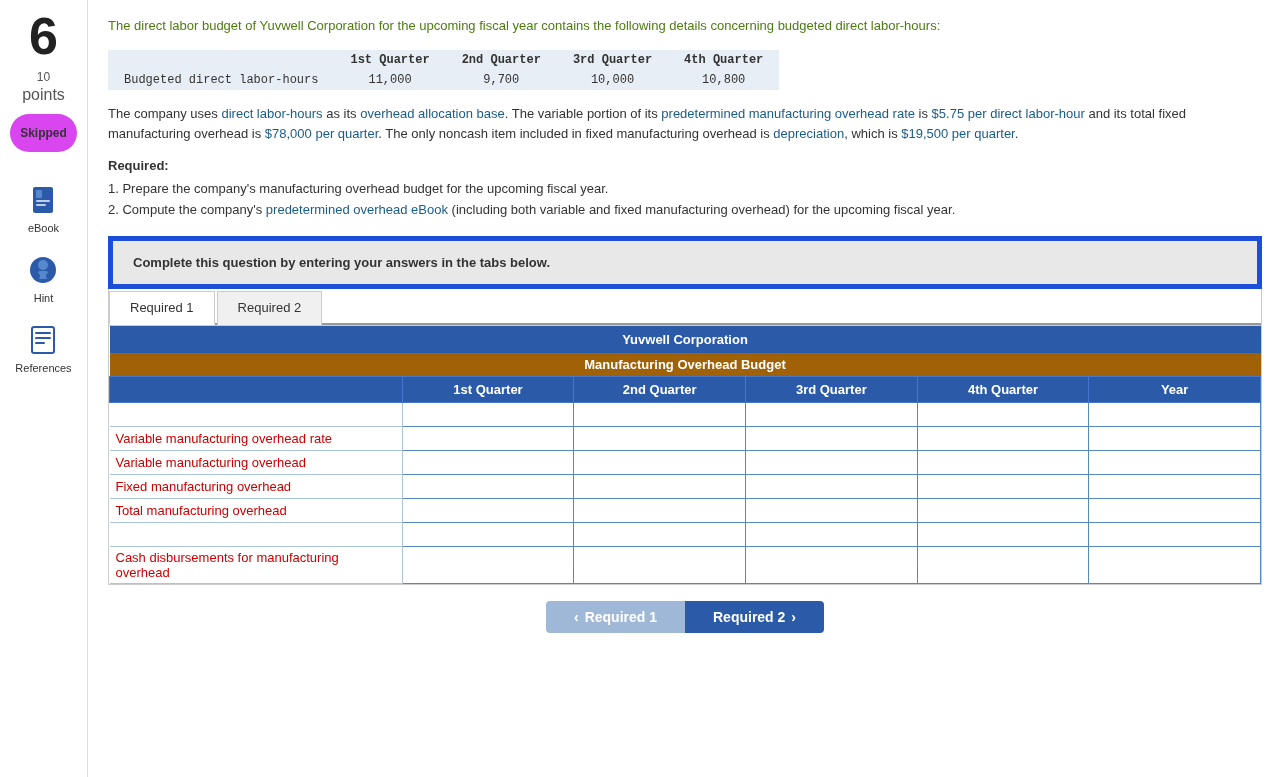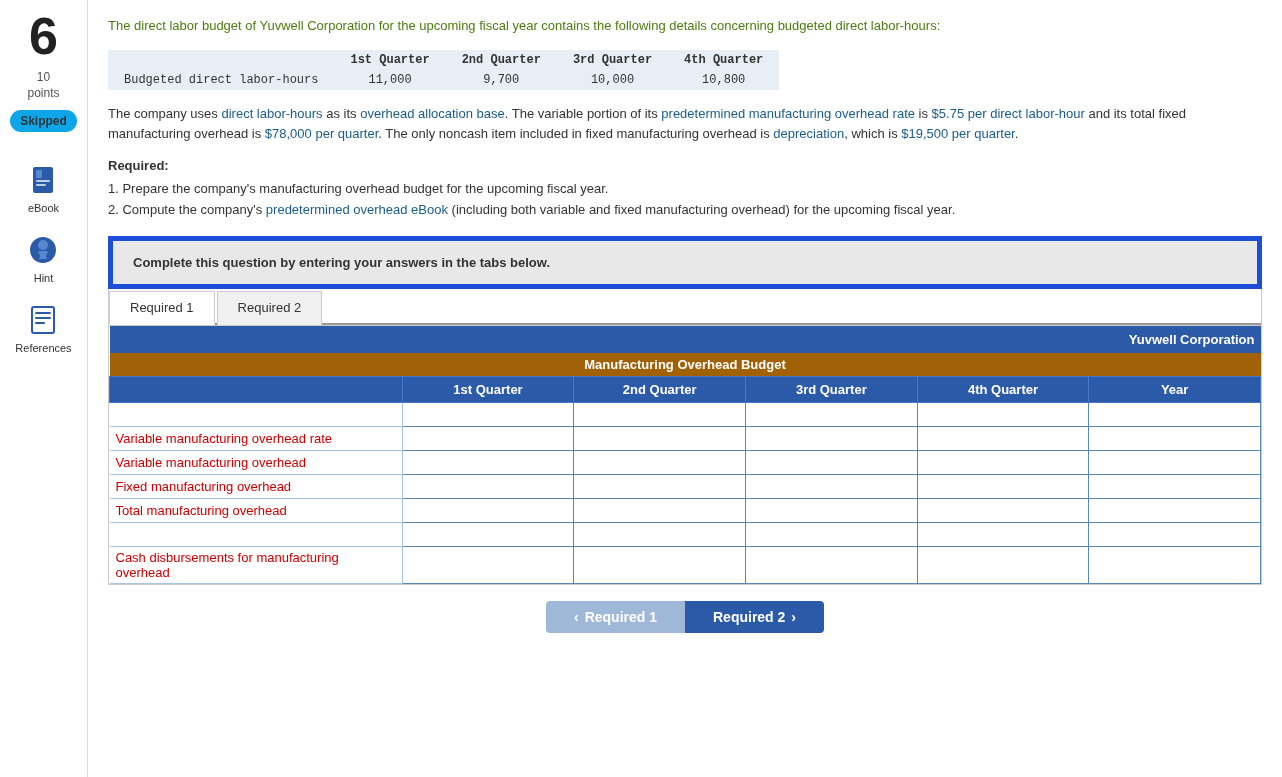--- a/index.html
+++ b/index.html
@@ -19,27 +19,27 @@
       flex-shrink: 0;
     }
     .question-number {
       font-size: 52px;
       font-weight: bold;
       color: #222;
       line-height: 1;
       margin-bottom: 8px;
     }
     .points-label { font-size: 12px; color: #555; text-align: center; margin-bottom: 2px; }
-    .points-value { font-size: 12px; color: #555; text-align: left; margin-bottom: 10px; }
+    .points-value { font-size: 16px; color: #555; text-align: left; margin-bottom: 10px; }
     .skipped-badge {
-      background: #0ea5e9;
+      background: #d946ef;
       color: #333;
       font-size: 12px;
       font-weight: bold;
-      padding: 4px 10px;
+      padding: 12px 10px;
       border-radius: 20px;
       margin-bottom: 20px;
     }
     .sidebar-icon-group {
       display: flex;
       flex-direction: column;
       align-items: center;
       gap: 18px;
       margin-top: 10px;
     }
@@ -164,21 +164,21 @@
       border-top: 1px solid #ccc;
     }
     .budget-table {
       width: 100%;
       border-collapse: collapse;
       font-size: 13px;
     }
     .budget-table .header-row-1 td {
       background: #2b5ba8;
       color: #fff;
-      text-align: right;
+      text-align: center;
       font-weight: bold;
       padding: 6px;
       margin-left: 31px;
     }
     .budget-table .header-row-2 td {
       background: #a16207;
       color: #fff;
       text-align: center;
       font-weight: bold;
       padding: 4px;

